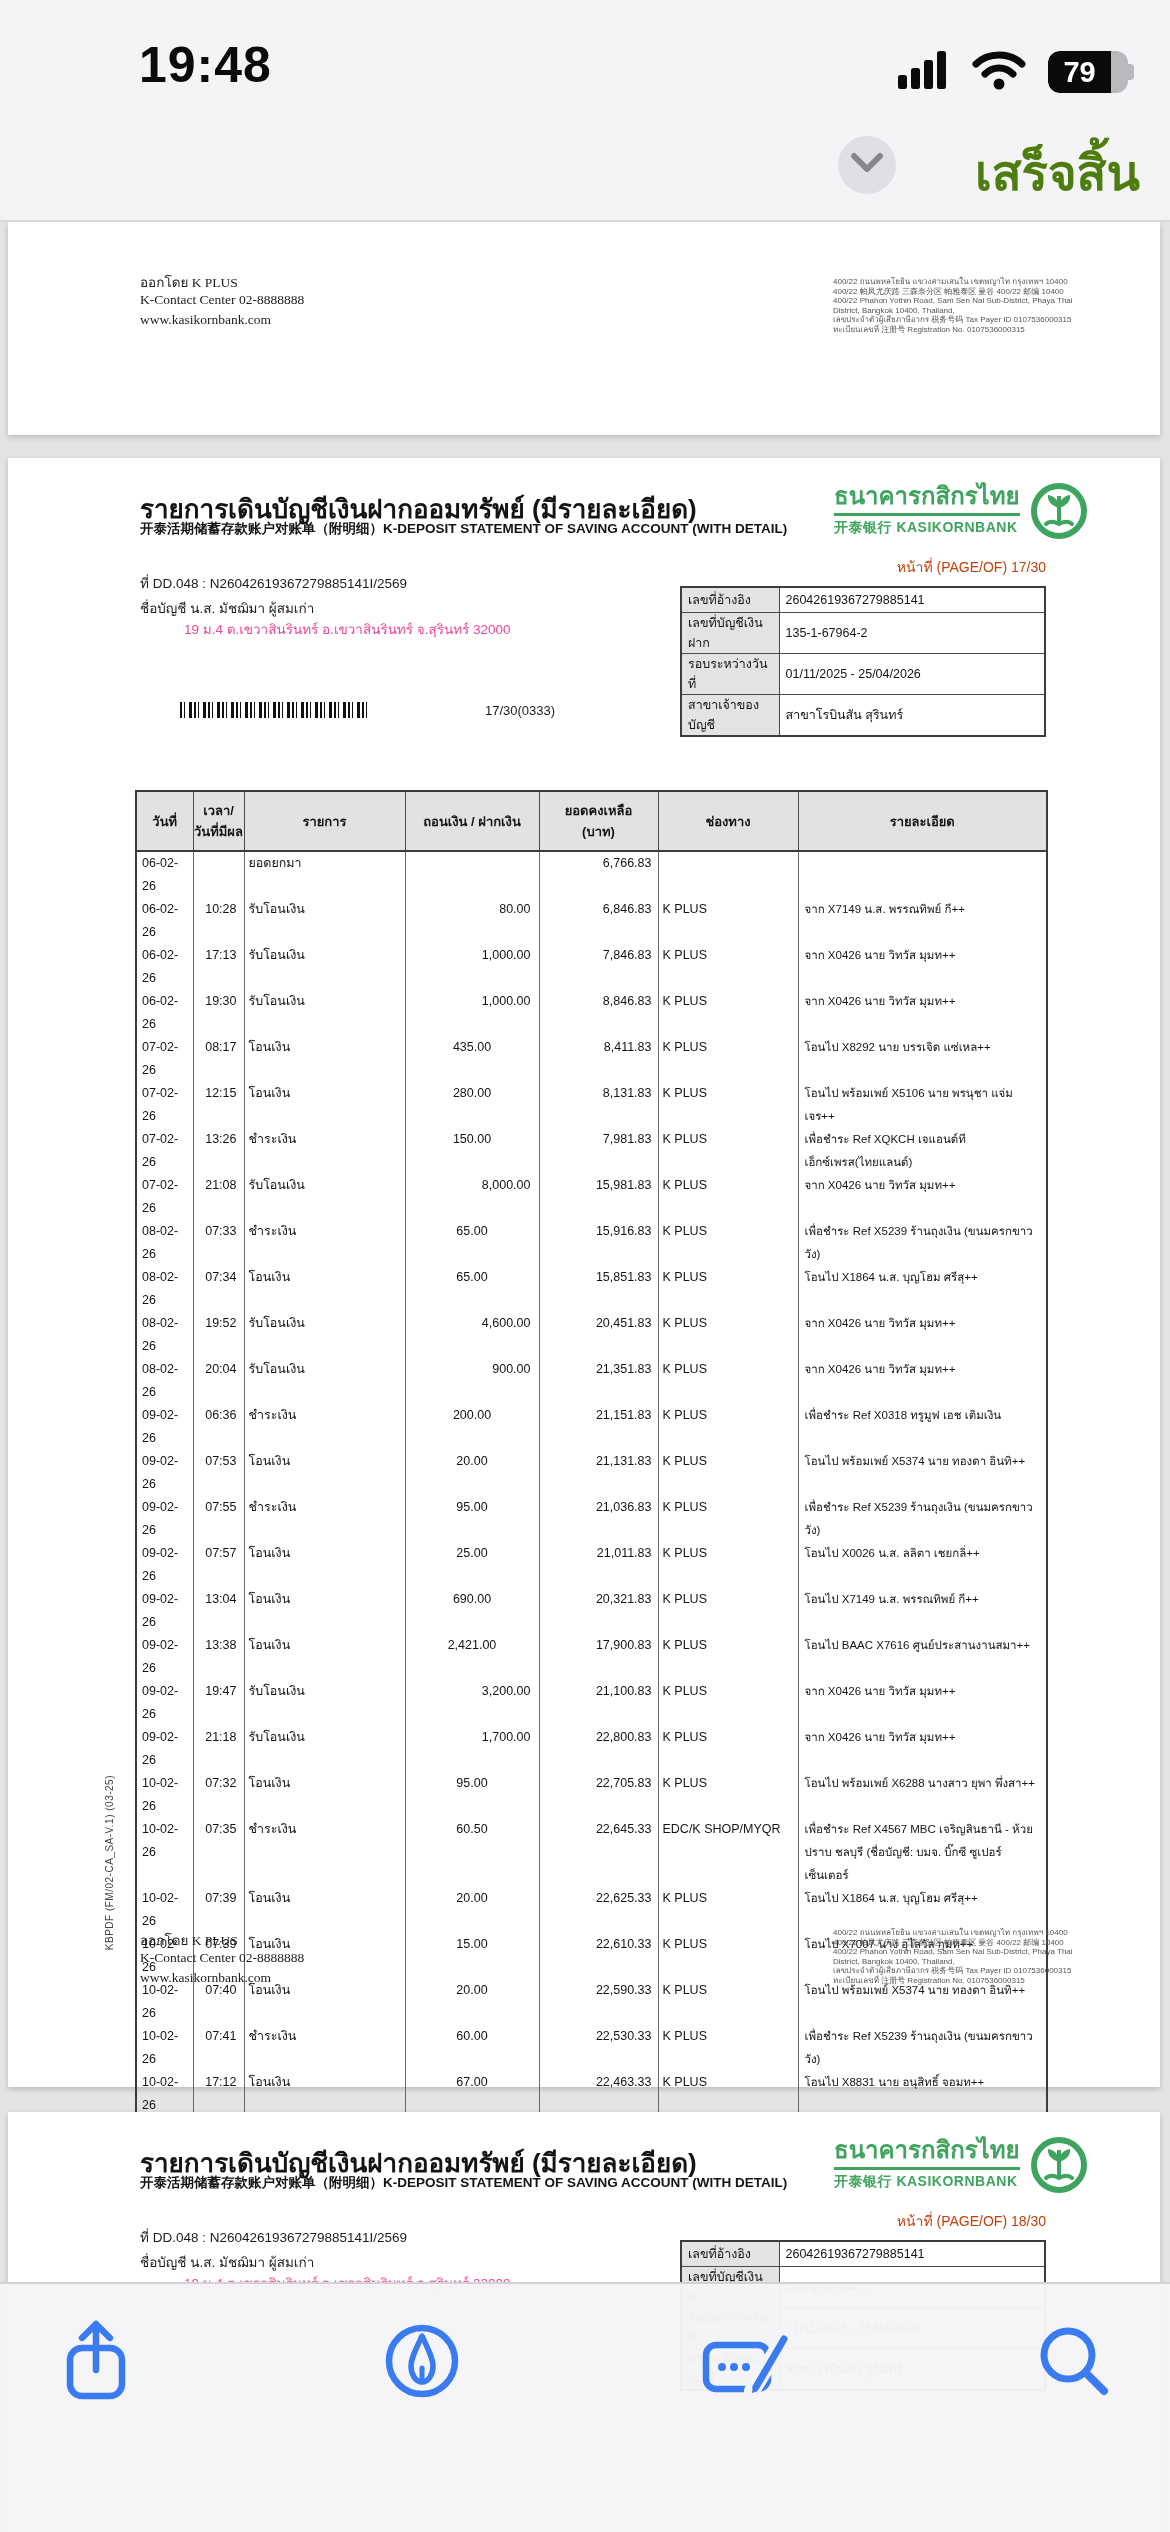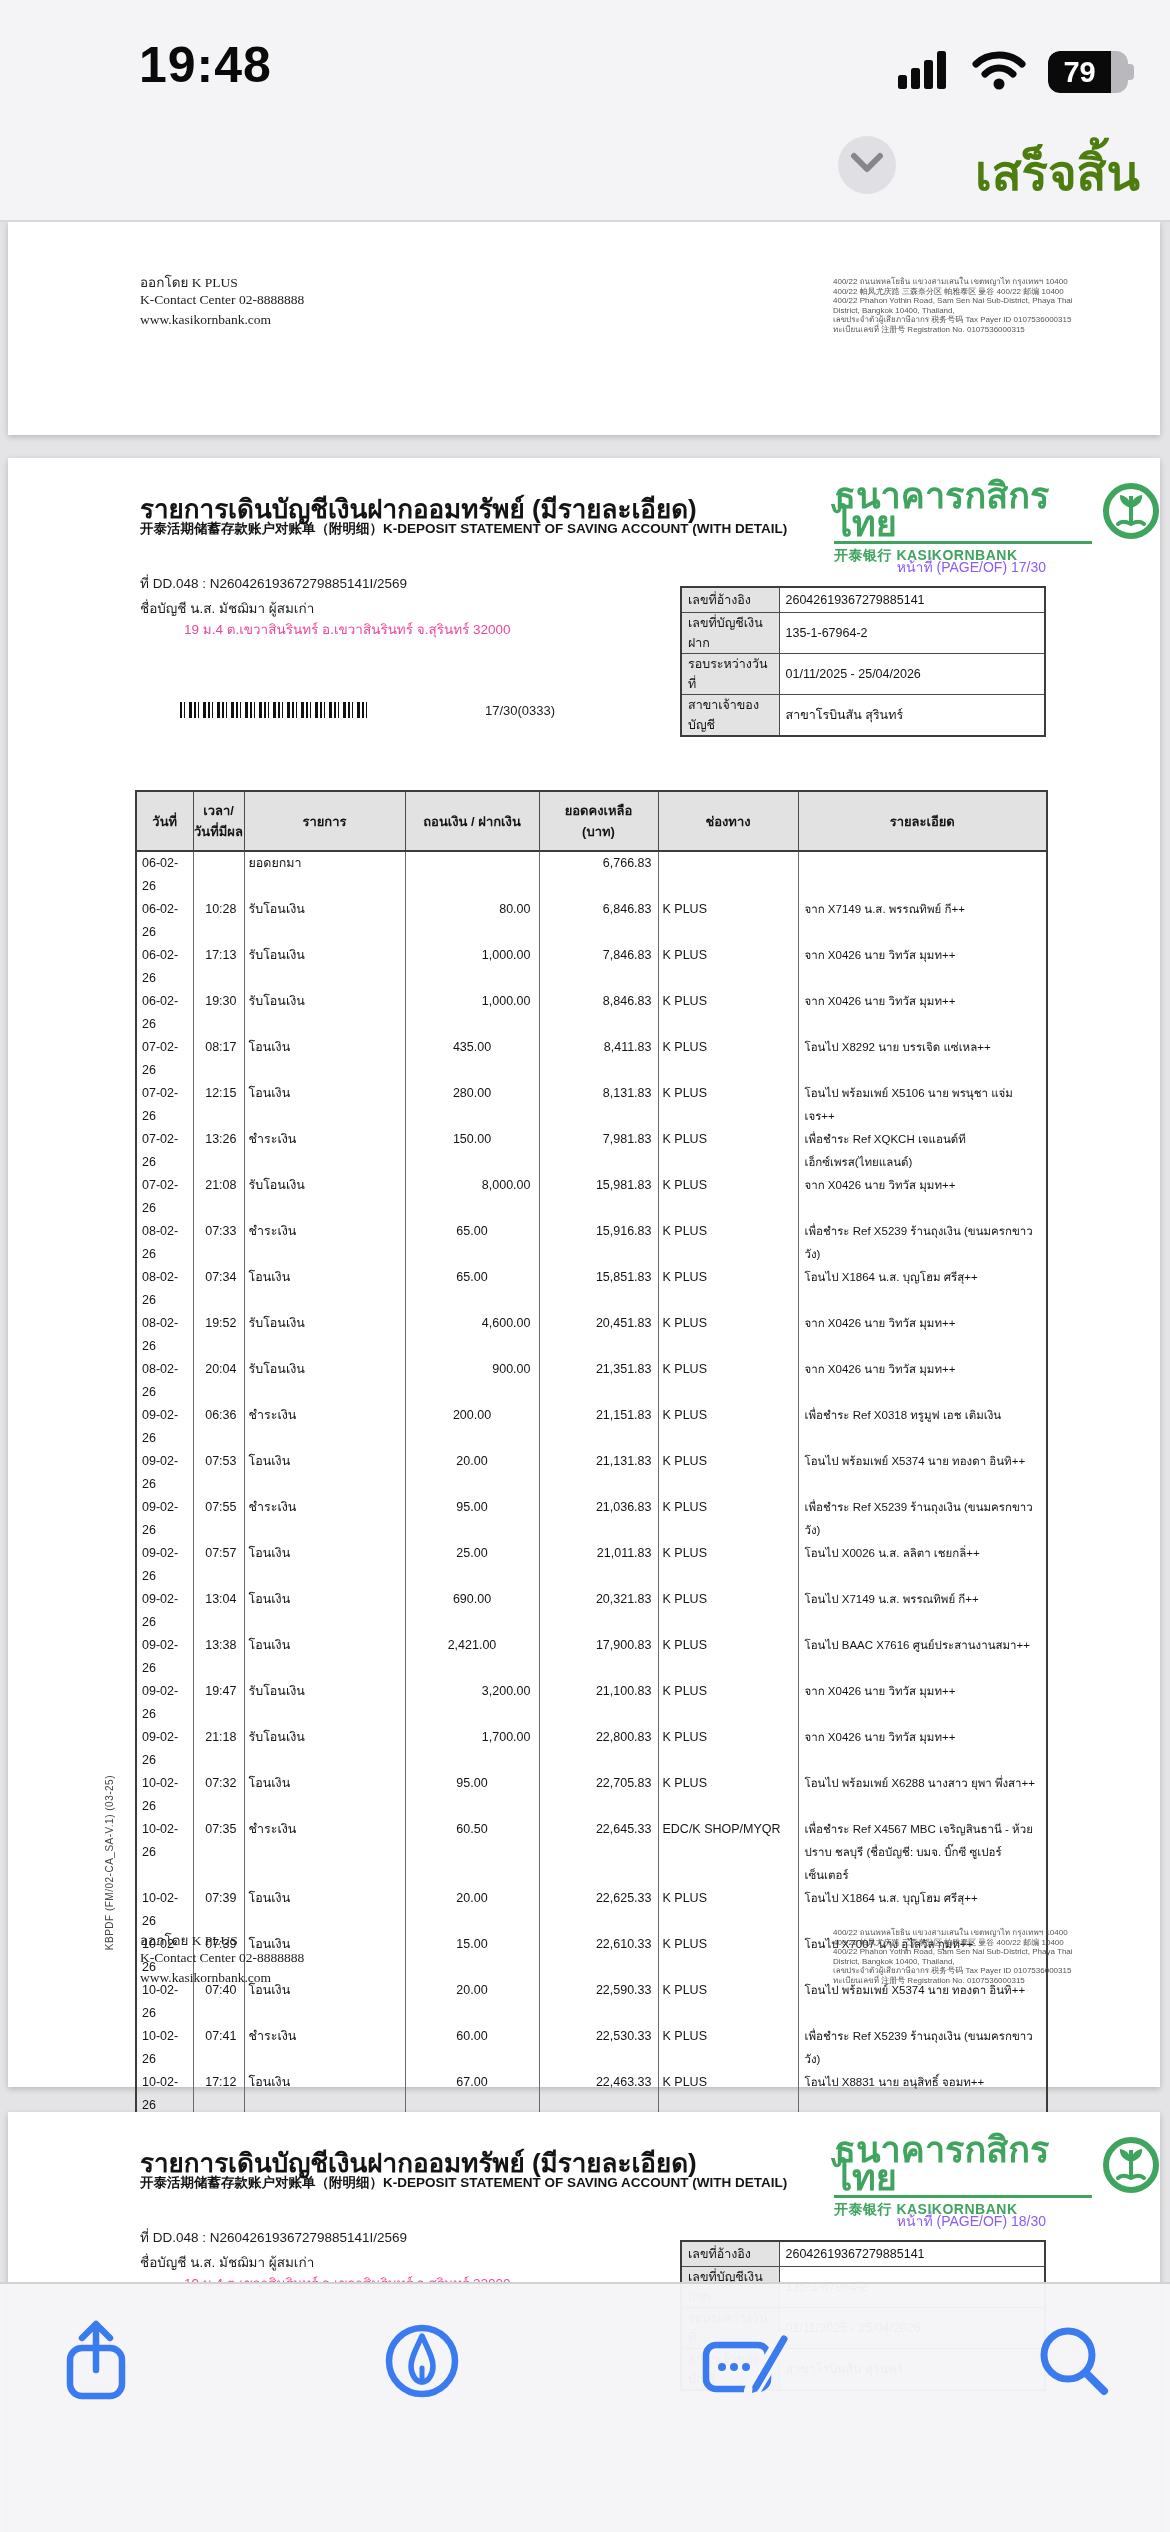--- a/index.html
+++ b/index.html
@@ -35,23 +35,23 @@
   
   .foot-left { position:absolute; font-size:13.5px; color:#1c1c1c; line-height:17px;font-family:Liberation Serif, serif; }
   .foot-left .www { margin-top:3px; }
   .foot-addr { position:absolute; font-size:8px; color:#555; line-height:9.5px; width:250px; }
 
   
   .stm-title { position:absolute; left:132px; font-size:26px; font-weight:700; color:#141414; }
   .stm-sub { position:absolute; left:132px; font-size:13.5px; font-weight:700; color:#141414; }
   .logo-wrap { position:absolute; display:flex; gap:10px; align-items:flex-start; }
   .logo-txt { text-align:left; }
-  .logo-th { font-size:36px; font-weight:700; color:#3fa45e; line-height:28px; border-bottom:3px solid #3fa45e; padding-bottom:3px; }
+  .logo-th { font-size:24px; font-weight:700; color:#3fa45e; line-height:28px; border-bottom:3px solid #3fa45e; padding-bottom:3px; }
   .logo-en { font-size:14px; font-weight:700; color:#3fa45e; margin-top:3px; letter-spacing:.5px; }
-  .page-of { position:absolute; right:114px; font-size:14px; color:#8b5cf6; }
+  .page-of { position:absolute; right:114px; font-size:14px; color:#c2410c; }
   .doc-no { position:absolute; left:132px; font-size:13.5px; color:#1c1c1c; }
   .acct-line { position:absolute; left:132px; font-size:13.5px; color:#1c1c1c; }
   .acct-addr { position:absolute; left:176px; font-size:13.5px; color:#ec4899; }
 
   .info-table { position:absolute; left:672px; width:366px; border:2px solid #3c3c3c; border-collapse:collapse; }
   .info-table td { border:1px solid #4a4a4a; height:25px; font-size:12.5px; color:#141414; padding:0 6px; }
   .info-table td.lbl { background:#e3e3e3; width:98px; }
 
   .barcode { position:absolute; left:172px; width:190px; height:16px;
     background:repeating-linear-gradient(90deg,#111 0 2px,#fff 2px 4px,#111 4px 5px,#fff 5px 9px,#111 9px 12px,#fff 12px 14px); }

